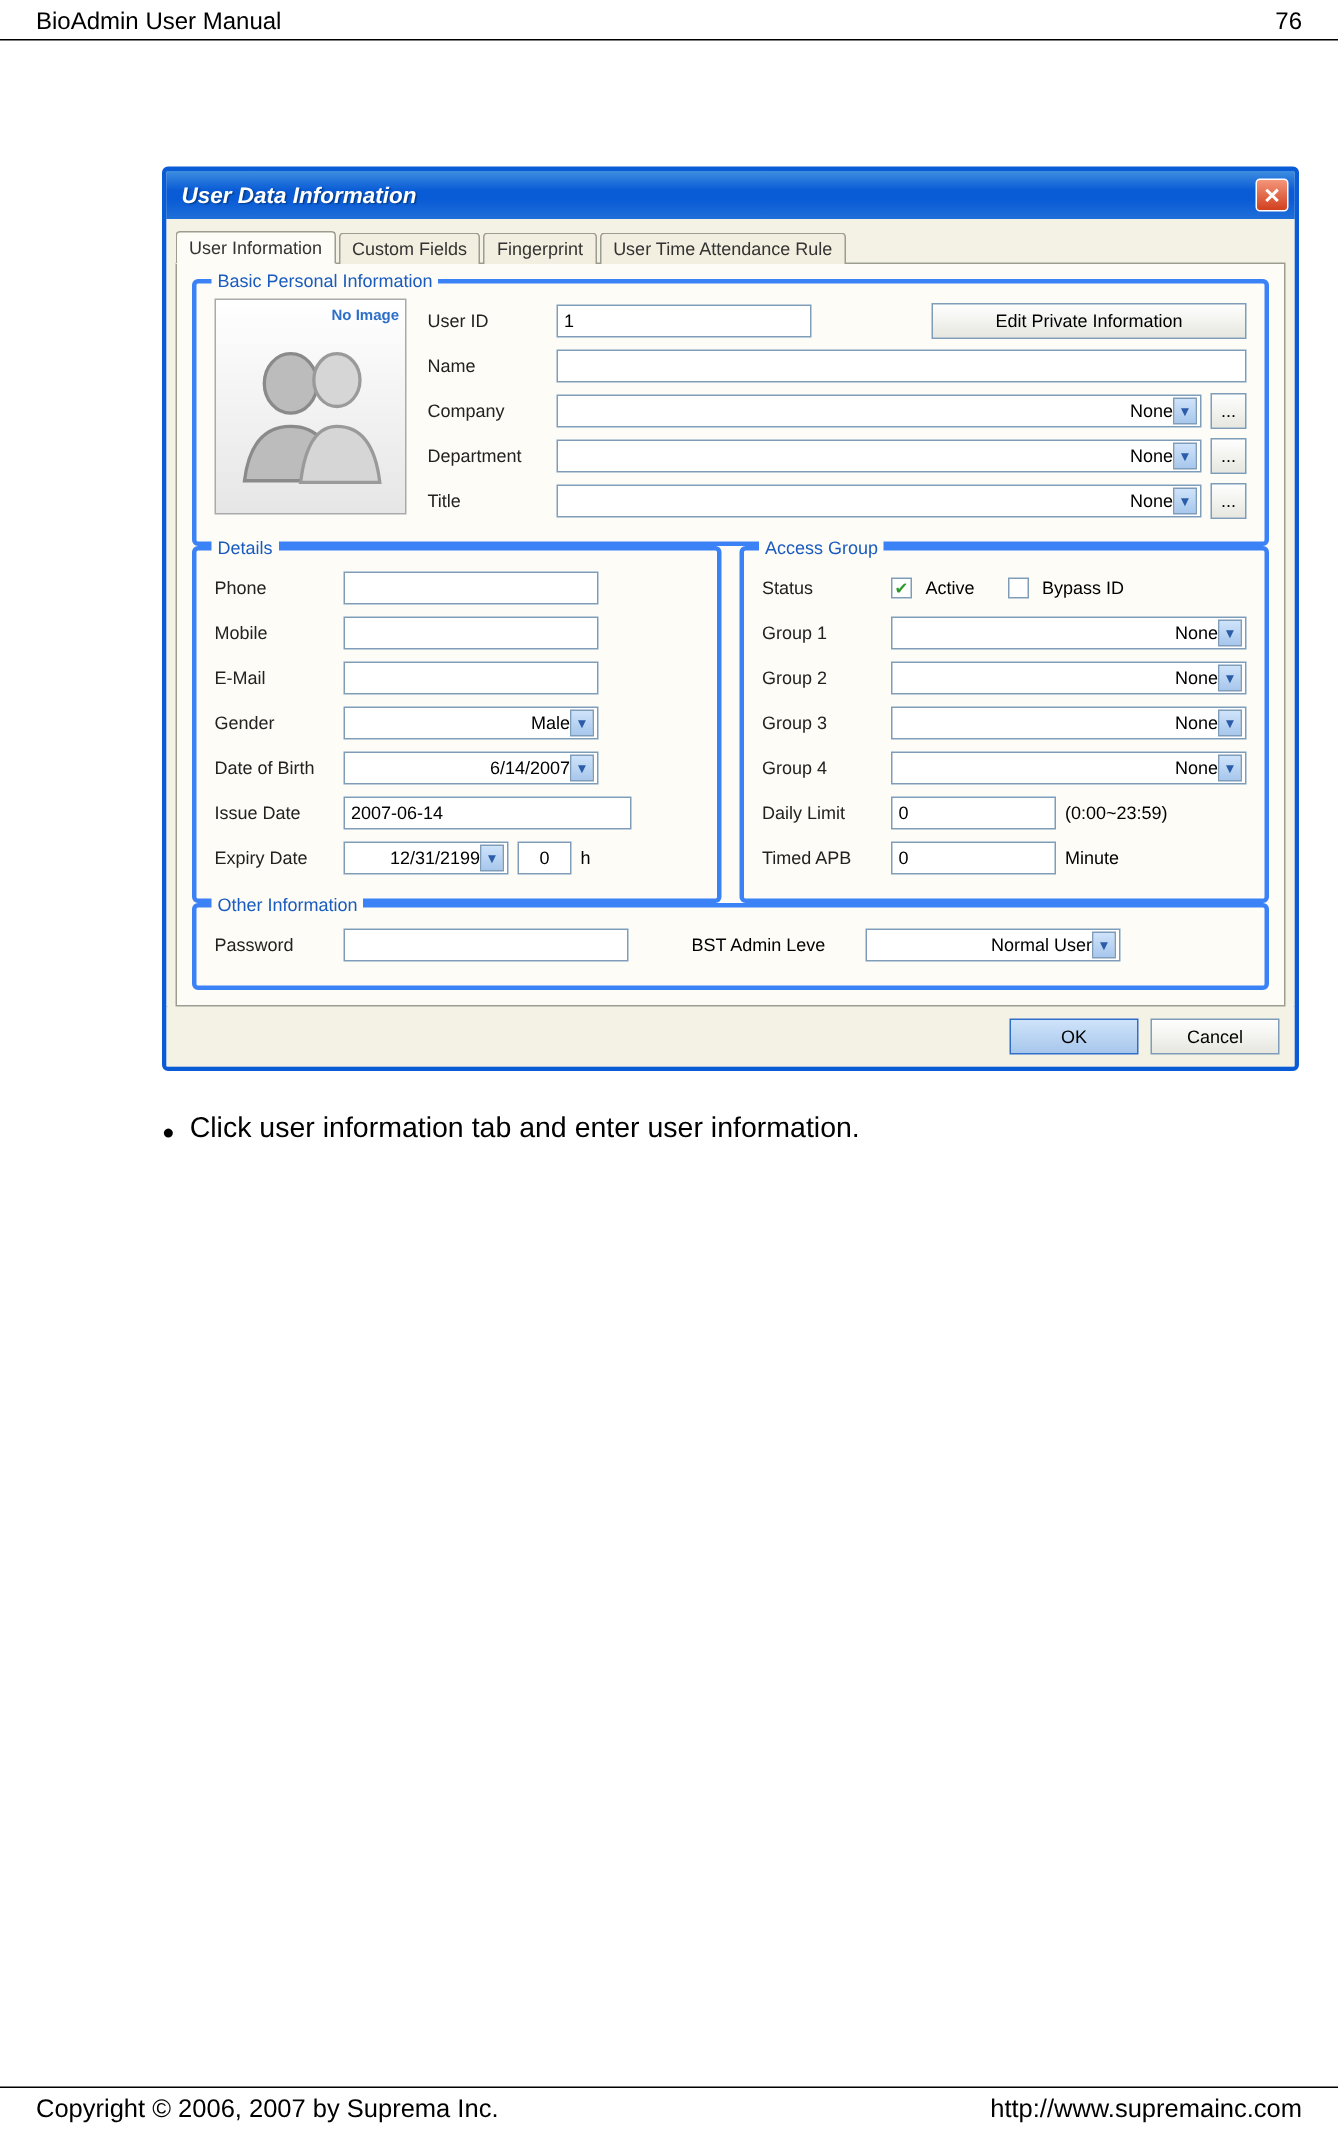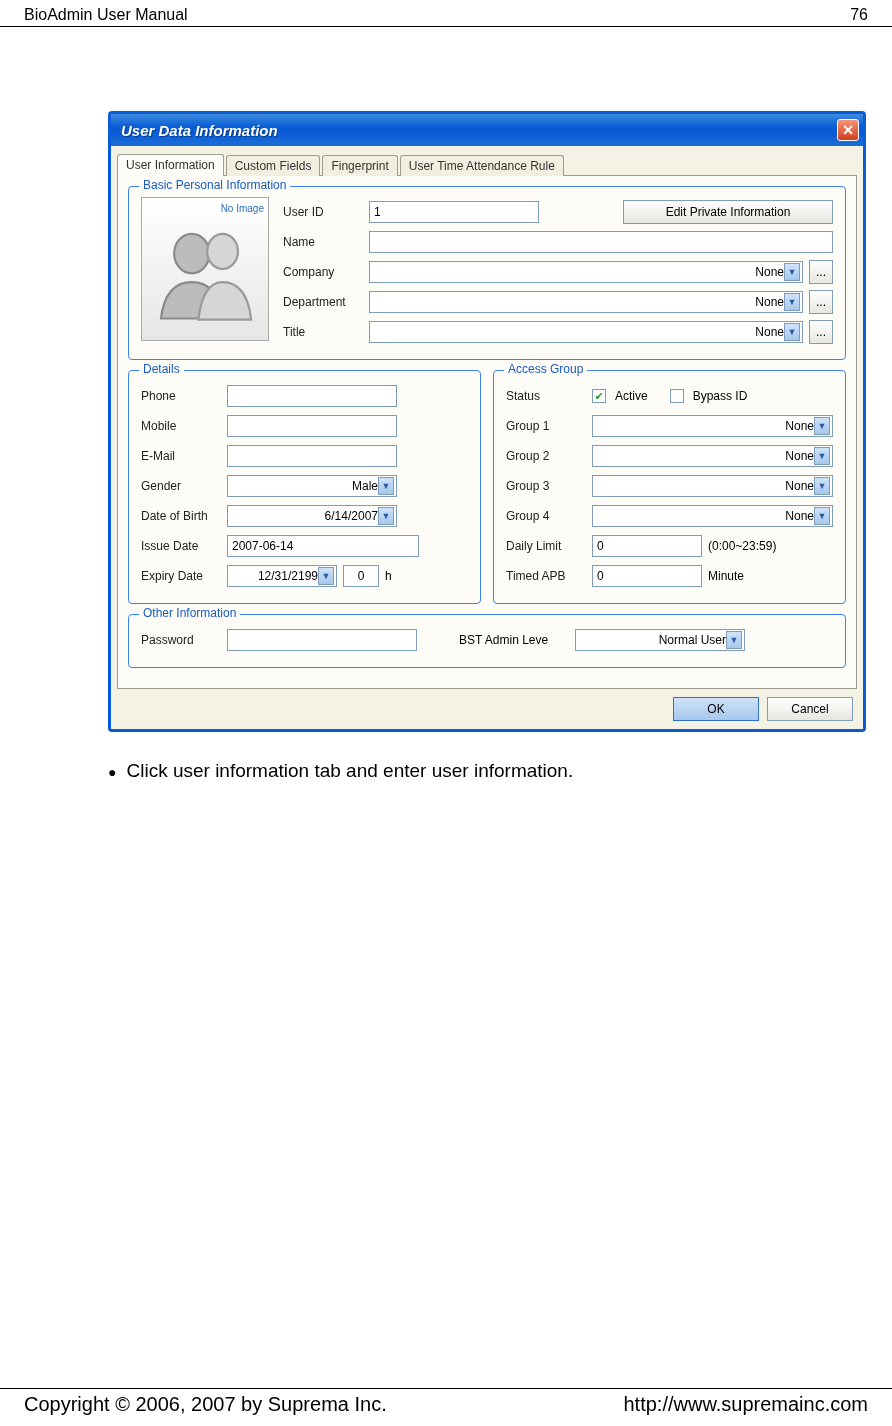--- a/index.html
+++ b/index.html
@@ -1,37 +1,37 @@
 <!DOCTYPE html>
 <html><head>
 <meta charset="utf-8">
 <style>
   * { box-sizing: border-box; }
   body { margin: 0; font-family: Arial, sans-serif; background: #fff; width: 892px; }
   .page { width: 892px; height: 1426px; position: relative; padding: 0; border-radius: 14px; }
   .page-header { display: flex; justify-content: space-between; padding: 6px 24px 2px 24px; font-size: 16px; border-bottom: 1px solid #000; }
-  .page-footer { position: absolute; bottom: 10px; left: 0; right: 0; display: flex; justify-content: space-between; padding: 4px 24px 0 24px; font-size: 20px; border-top: 1px solid #000; }
+  .page-footer { position: absolute; bottom: 10px; left: 0; right: 0; display: flex; justify-content: space-between; padding: 4px 24px 0 24px; font-size: 17px; border-top: 1px solid #000; }
   .dialog-wrap { padding: 84px 28px 0 108px; }
   .dialog { width: 758px; border: 3px solid #0a5cd6; border-radius: 4px; background: #f4f1e5; box-shadow: 0 0 0 1px #3d8de0 inset; }
   .titlebar { background: linear-gradient(#3d8de0,#0a5cd6 40%,#0a5cd6 60%,#1f6ed8); color: #fff; height: 32px; display: flex; align-items: center; justify-content: space-between; padding: 0 4px 0 10px; border-top-left-radius: 2px; border-top-right-radius: 2px; }
   .titlebar-title { font-weight: bold; font-style: italic; font-size: 15px; text-shadow: 1px 1px 1px #033a8a; }
   .close-btn { width: 22px; height: 22px; background: linear-gradient(#f4957a,#d1401e); border: 1px solid #fff; border-radius: 3px; color: #fff; font-weight: bold; font-size: 14px; display: flex; align-items: center; justify-content: center; cursor: pointer; }
   .tabs-area { background: #f4f1e5; padding: 6px 6px 0 6px; }
   .tabstrip { display: flex; gap: 2px; align-items: flex-end; height: 24px; margin-bottom: -1px; position: relative; z-index: 2; }
   .tab { background: #fdfcf7; border: 1px solid #9c9c8f; border-bottom: none; padding: 3px 8px; font-size: 12px; border-top-left-radius: 3px; border-top-right-radius: 3px; cursor: pointer; color: #333; }
   .tab.active { background: #fdfcf7; position: relative; font-size: 12px; z-index: 3; border-bottom: 1px solid #fdfcf7; }
   .tab.inactive { background: #f2efe0; }
   .tabbody { border: 1px solid #9c9c8f; background: #fdfcf7; padding: 10px 10px 10px 10px; position: relative; z-index: 1; }
-  .fieldset { border: 1px solid #3b82f6; border-radius: 4px; padding: 10px 12px 12px 12px; margin-bottom: 10px; position: relative; }
+  .fieldset { border: 3px solid #3b82f6; border-radius: 4px; padding: 10px 12px 12px 12px; position: relative; }
   .fieldset-legend { position: absolute; top: -9px; left: 10px; background: #fdfcf7; padding: 0 4px; font-size: 12px; color: #1a5bbf; }
   .row2 { display: flex; gap: 12px; }
   .row2 > .fieldset { flex: 1; }
   .noimg { width: 128px; height: 144px; border: 1px solid #aaa; background: linear-gradient(#fff,#e6e6e6); display: flex; align-items: center; justify-content: center; position: relative; }
   .noimg svg { width: 110px; height: 110px; }
-  .noimg-badge { position: absolute; top: 6px; right: 4px; font-size: 10px; font-weight: normal; color: #2c6fc9; text-align: center; line-height: 10px; }
+  .noimg-badge { position: absolute; top: 6px; right: 4px; font-size: 10px; font-weight: bold; color: #2c6fc9; text-align: center; line-height: 10px; }
   .formrow { display: flex; align-items: center; height: 30px; gap: 6px; }
   .formlabel { width: 80px; font-size: 12px; color: #222; }
   .txt { border: 1px solid #7f9db9; background: #fff; height: 22px; font-size: 12px; padding: 0 4px; }
   .sel { border: 1px solid #7f9db9; background: #fff; height: 22px; font-size: 12px; padding: 0 2px 0 4px; display: flex; align-items: center; justify-content: flex-end; }
   .sel-arrow { width: 16px; height: 18px; background: linear-gradient(#cfe3fa,#a7c7ec); border: 1px solid #7f9db9; display: flex; align-items: center; justify-content: center; font-size: 9px; color: #2b5ca8; }
   .btn { border: 1px solid #7f9db9; background: linear-gradient(#fefefe,#e7e7e0); height: 24px; font-size: 12px; padding: 0 10px; display: inline-flex; align-items: center; justify-content: center; cursor: pointer; }
   .btn-primary { border: 1px solid #2f6fc9; background: linear-gradient(#cfe3fa,#a7c7ec); }
   .dotsbtn { width: 24px; padding: 0; }
   .cb { width: 14px; height: 14px; border: 1px solid #7f9db9; display: inline-flex; align-items: center; justify-content: center; font-size: 11px; color: #2a9a2a; background: #fff; margin-right: 3px; }
   .dialog-buttons { display: flex; justify-content: flex-end; gap: 8px; padding: 8px 10px; background: #f4f1e5; }

